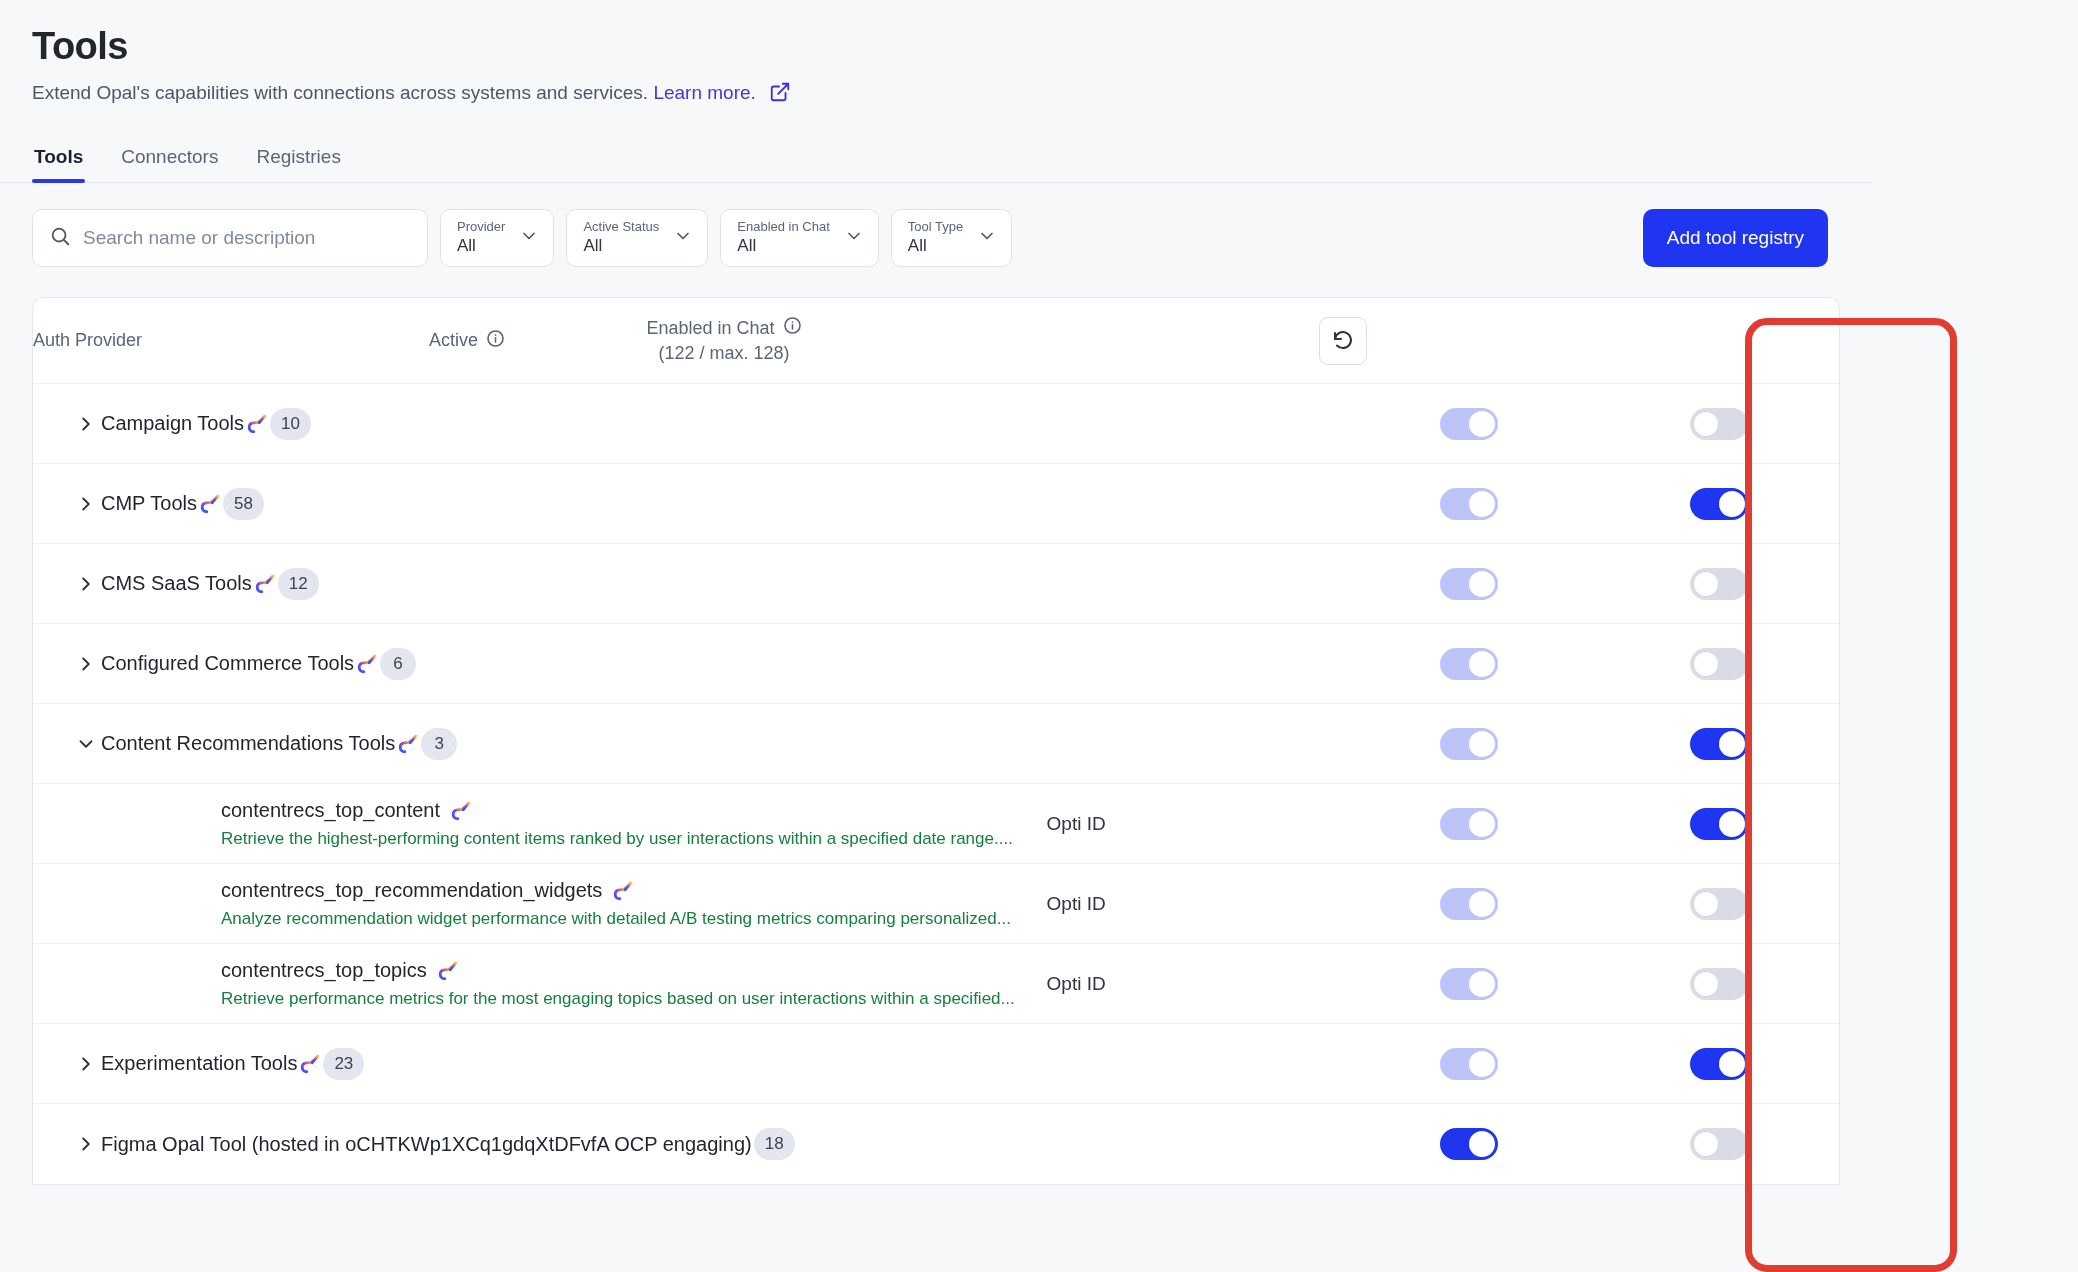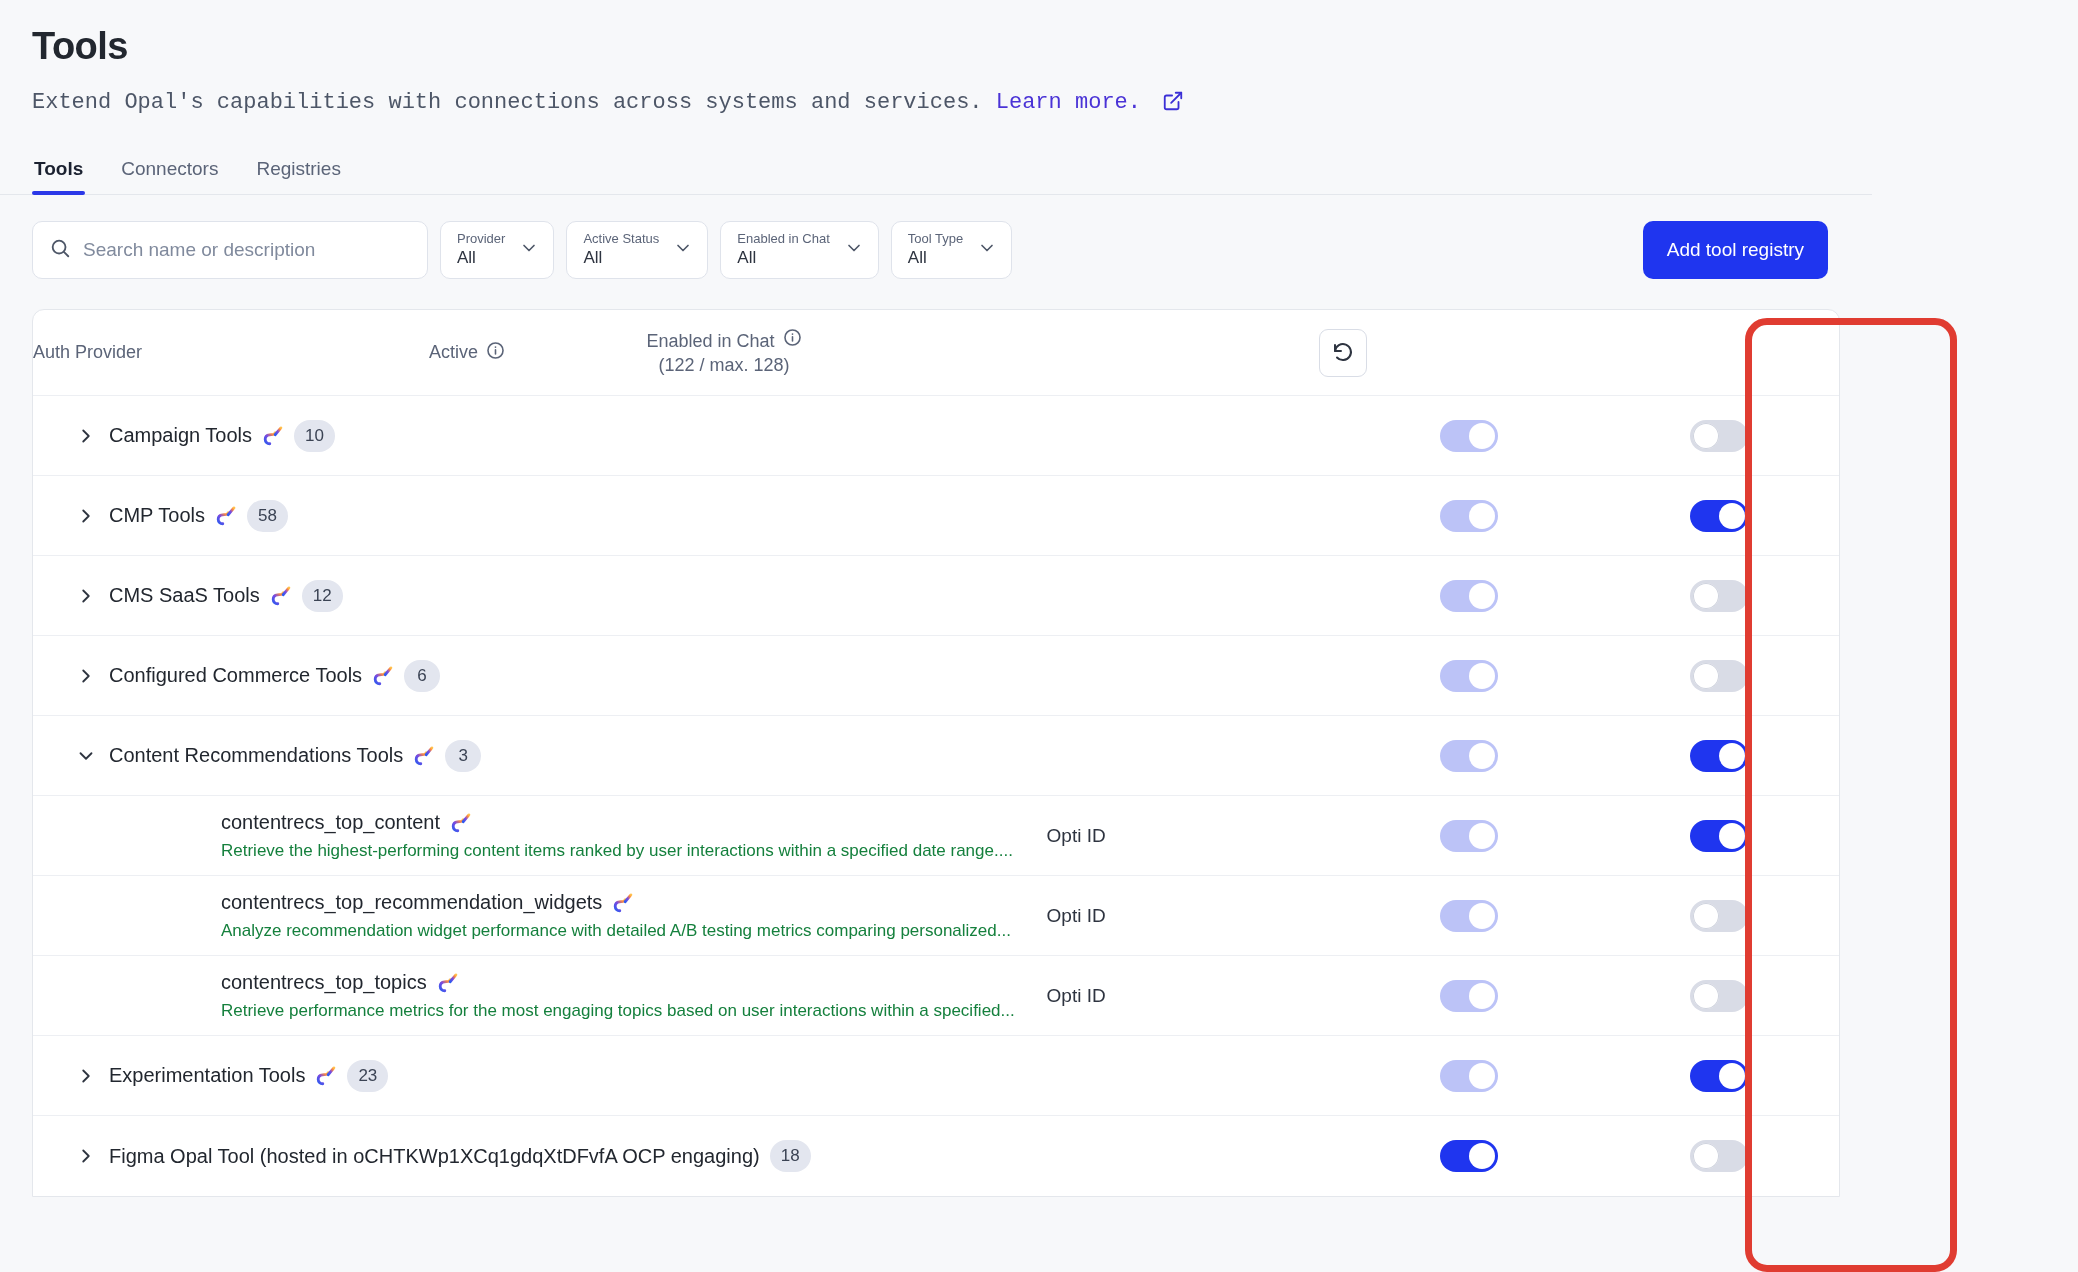--- a/index.html
+++ b/index.html
@@ -12,21 +12,21 @@
   }
   .page { width: 1872px; height: 1272px; position: relative; }
 
   
   .header { padding: 24px 32px 0 32px; }
   .page-title {
     font-size: 38px; font-weight: 700; letter-spacing: -0.5px;
     color: #22272f; line-height: 1.2;
   }
   .subtitle {
-    margin-top: 18px; font-size: 22px; color: #4d5667; line-height: 1.4; font-family: Liberation Mono, monospace;
+    margin-top: 10px; font-size: 19px; color: #4d5667; line-height: 1.4;
   }
   .subtitle .learn-more { color: #4a33d6; text-decoration: none; }
   .ext-link-icon {
     display: inline-block; vertical-align: -4px; margin-left: 8px;
   }
 
   
   .tabs {
     margin-top: 36px; padding: 0 32px;
     display: flex; gap: 34px; align-items: flex-end;
@@ -102,21 +102,21 @@
 
   .info-icon { flex: none; }
 
   .reset-btn {
     width: 48px; height: 48px; border: 1px solid #d9dde6; border-radius: 9px;
     background: #fff; display: flex; align-items: center; justify-content: center;
     cursor: pointer;
   }
 
   
-  .name-wrap { display: flex; align-items: center; gap: 10px; }
+  .name-wrap { display: flex; align-items: center; gap: 2px; }
   .chev-btn {
     width: 26px; height: 26px; display: flex; align-items: center;
     justify-content: center; cursor: pointer; flex: none;
   }
   .group-name { font-size: 20px; color: #22272f; }
   .badge {
     display: inline-flex; align-items: center; justify-content: center;
     min-width: 36px; height: 32px; padding: 4px 11px;
     background: #e3e6ef; color: #3b4354; border-radius: 16px;
     font-size: 17px;

